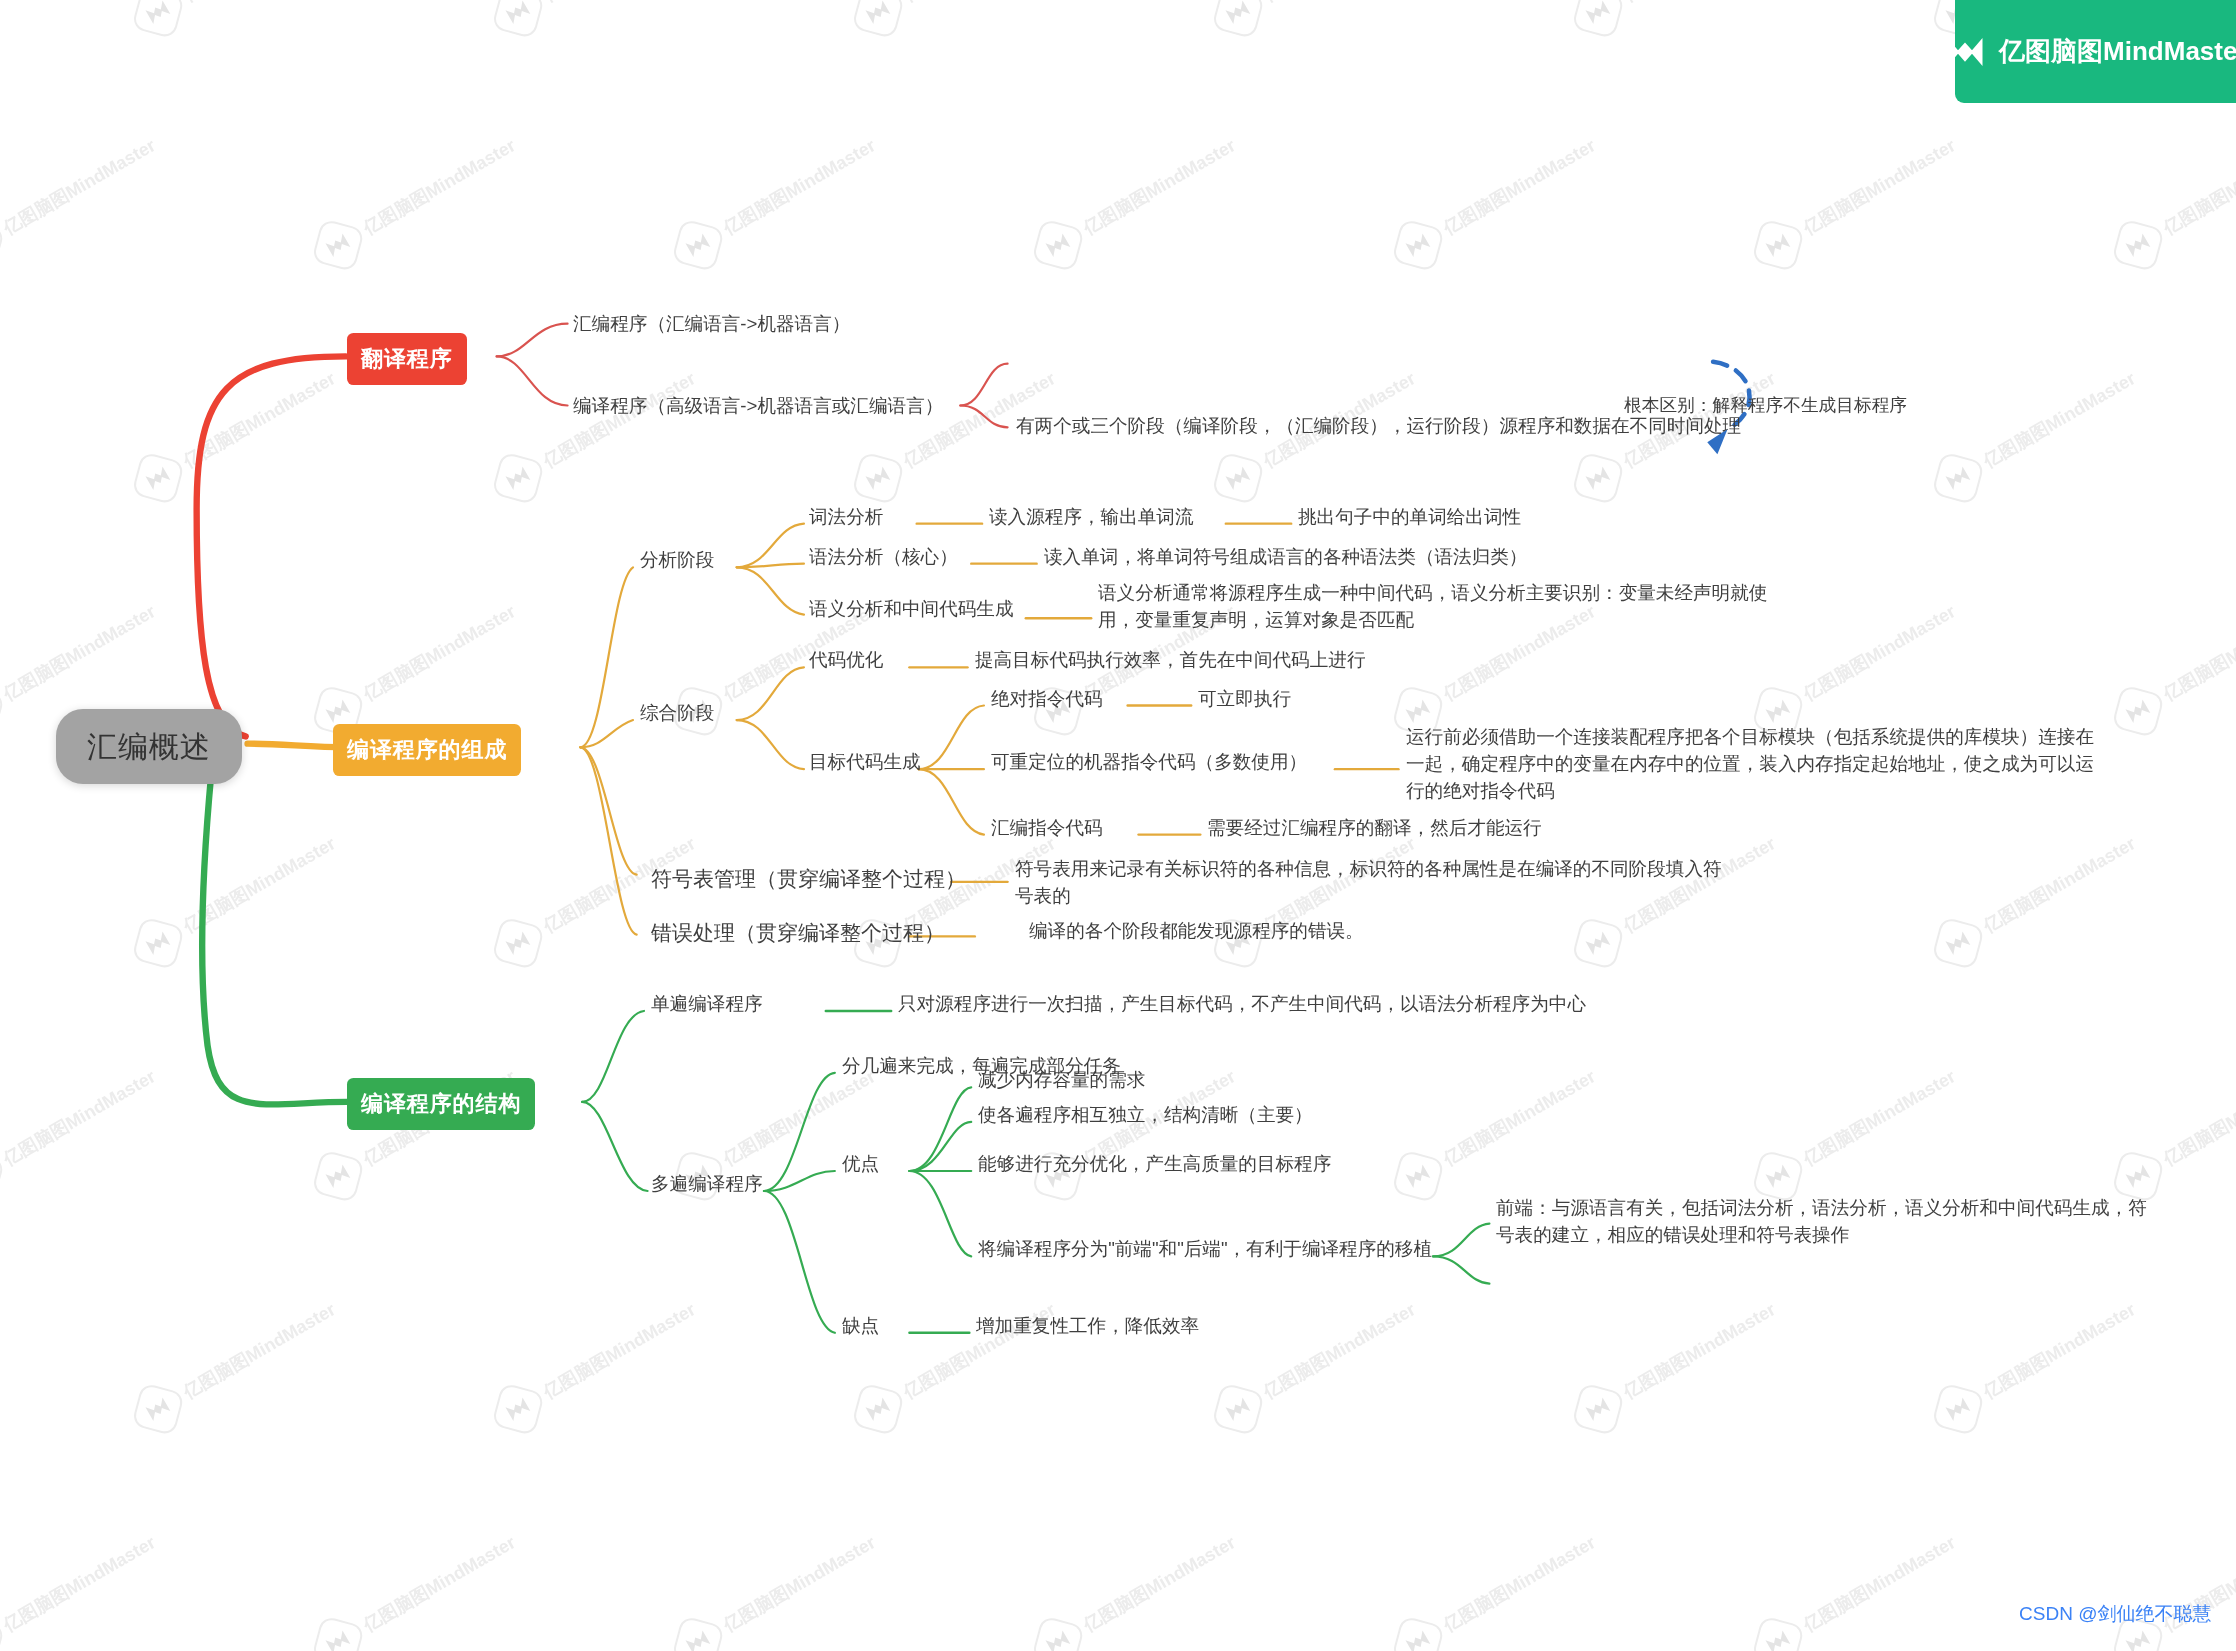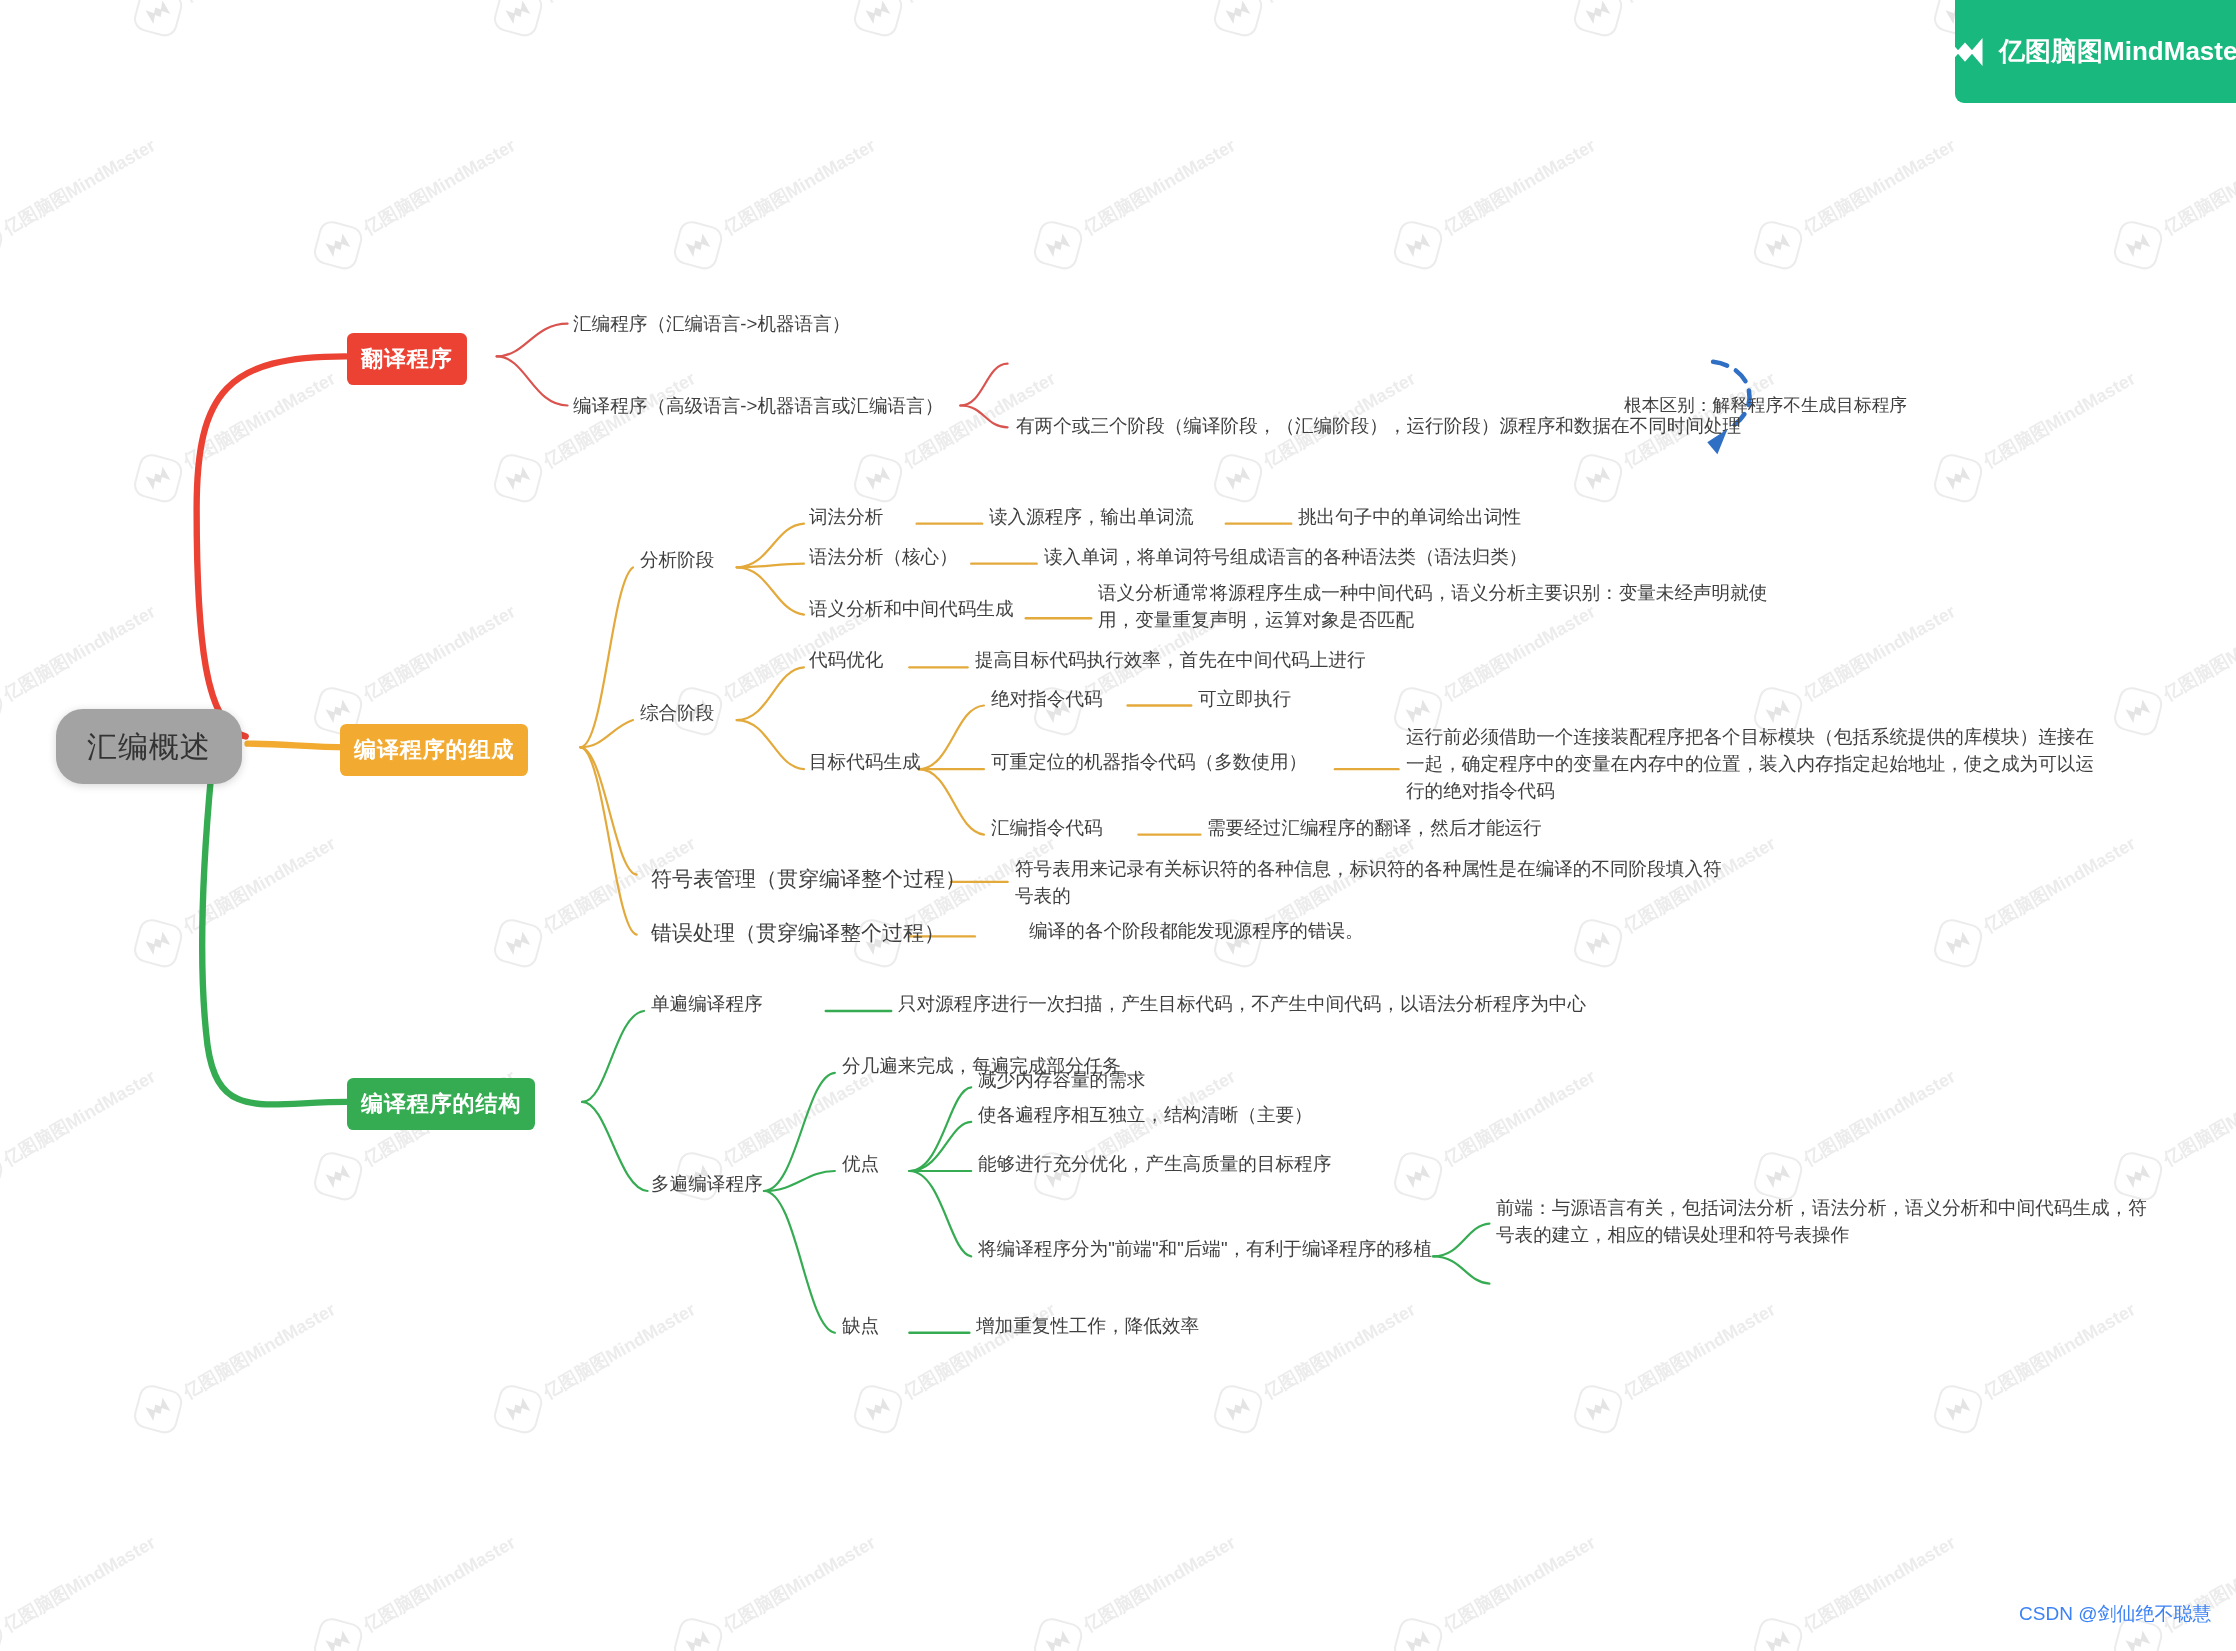--- a/index.html
+++ b/index.html
@@ -574,21 +574,21 @@
       <svg viewBox="0 0 48 44" width="42" height="40">
         <path d="M4 6 L4 38 L16 24 L24 33 L32 24 L44 38 L44 6 L32 20 L24 11 L16 20 Z" fill="#ffffff"></path>
       </svg>
     </span>
     <span class="brand-text">亿图脑图MindMaster</span>
   </div>
 
   <div class="node root-node" style="left:56px; top:709px;">汇编概述</div>
 
   <div class="node main-node main-red" style="left:347px; top:333px;">翻译程序</div>
-  <div class="node main-node main-orange" style="left:340px; top:724px;">编译程序的组成</div>
+  <div class="node main-node main-orange" style="left:333px; top:724px;">编译程序的组成</div>
   <div class="node main-node main-green" style="left:347px; top:1078px;">编译程序的结构</div>
 
   <div class="node leaf" style="left:573px; top:311px;">汇编程序（汇编语言-&gt;机器语言）</div>
   <div class="node leaf" style="left:573px; top:393px;">编译程序（高级语言-&gt;机器语言或汇编语言）</div>
 
   <div class="node leaf wrap" style="left:1016px; top:413px; width:727px;">有两个或三个阶段（编译阶段，（汇编阶段），运行阶段）源程序和数据在不同时间处理</div>
 
   <div class="node leaf" style="left:1624px; top:393px; font-size:17.7px;">根本区别：解释程序不生成目标程序</div>
 
   <div class="node leaf" style="left:640px; top:547px;">分析阶段</div>

